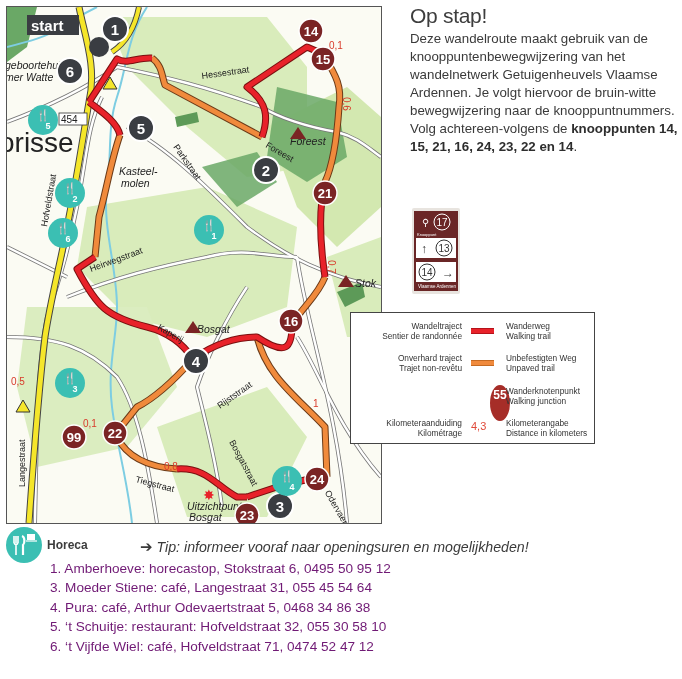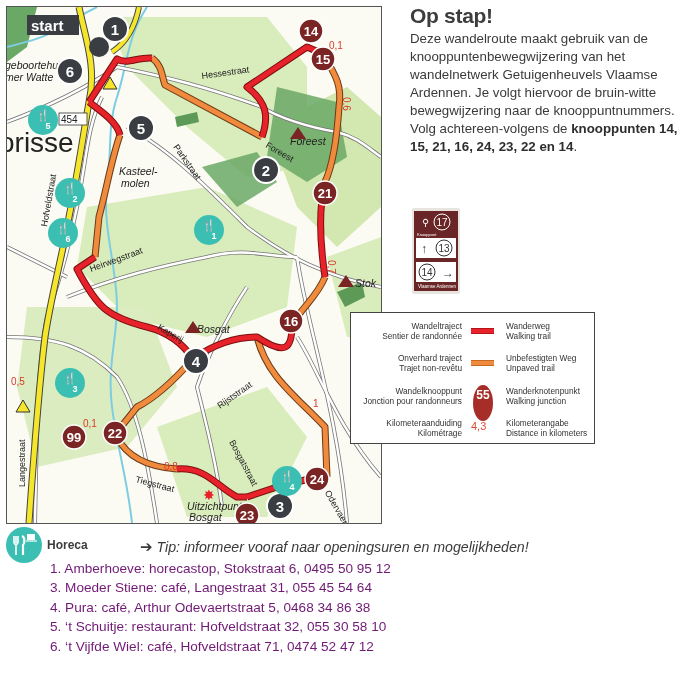--- a/index.html
+++ b/index.html
@@ -1,20 +1,20 @@
 <!DOCTYPE html>
 <html><head>
 <meta charset="utf-8">
 <style>
   html,body{margin:0;padding:0;background:#fff;}
   body{width:682px;height:679px;position:relative;overflow:hidden;font-family:"Liberation Sans","DejaVu Sans",sans-serif;color:#3a3a3a;}
   .map{position:absolute;left:6px;top:6px;width:374px;height:516px;border:1px solid #555;overflow:hidden;background:#fbfbf3;}
   .map svg{display:block;}
   .rt{position:absolute;left:410px;top:4px;width:272px;}
-  .rt h1{margin:0;font-size:21px;font-weight:bold;color:#3d3d3d;letter-spacing:-0.3px;font-family:"Liberation Sans",sans-serif;}
+  .rt h1{margin:0;font-size:21px;font-weight:normal;color:#3d3d3d;letter-spacing:-0.3px;font-family:"Liberation Sans",sans-serif;}
   .rt p{margin:2px 0 0 0;font-size:13.3px;line-height:18px;color:#3a3a3a;}
   .rt p b{color:#2e2e2e;}
   .sign{position:absolute;left:412px;top:208px;width:48px;height:86px;background:#e8e4df;border-radius:2px;}
   .legend{position:absolute;left:350px;top:312px;width:243px;height:130px;border:1px solid #444;background:#fff;font-size:8.3px;color:#333;}
   .lg-row{position:absolute;left:0;width:243px;height:30px;}
   .lg-l{position:absolute;right:132px;text-align:right;line-height:10px;}
   .lg-r{position:absolute;left:155px;line-height:10px;}
   .lg-sym{position:absolute;left:120px;text-align:center;}
   .horeca{position:absolute;left:0;top:525px;width:682px;height:154px;}
   .h-icon{position:absolute;left:6px;top:2px;width:36px;height:36px;border-radius:50%;background:#3bbfb3;}
@@ -310,25 +310,21 @@
         <div>Wandeltraject</div>
         <div>Sentier de randonnée</div>
       </div>
     <div class="lg-sym" style="top:7px;width:23px;height:4px;background:#e8222a;border-top:1px solid #b5121a;border-bottom:1px solid #b5121a;"></div>
     <div class="lg-r">
         <div>Wanderweg</div>
         <div>Walking trail</div>
       </div>
   </div>
   <div class="lg-row" style="top:73px">
-    <div class="lg-l">
-        <div>Wandelknooppunt</div>
-        <div>Jonction pour randonneurs</div>
-      </div>
-    <div class="lg-sym" style="left:122px;top:-1px;width:20px;height:36px;border-radius:50%;background:#a62d28;color:#fff;font-size:12px;font-weight:bold;text-align:center;line-height:20px;">55</div>
+    <div class="lg-sym" style="left:139px;top:-1px;width:20px;height:36px;border-radius:50%;background:#a62d28;color:#fff;font-size:12px;font-weight:bold;text-align:center;line-height:20px;">55</div>
     <div class="lg-r">
         <div>Wanderknotenpunkt</div>
         <div>Walking junction</div>
       </div>
   </div>
   <div class="lg-row" style="top:105px">
     <div class="lg-l">
         <div>Kilometeraanduiding</div>
         <div>Kilométrage</div>
       </div>

